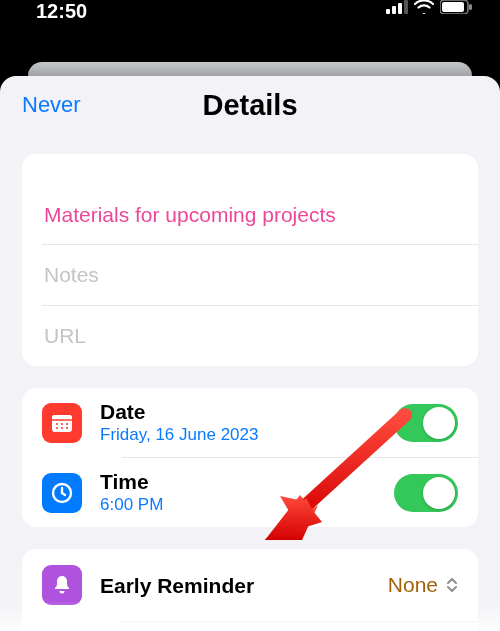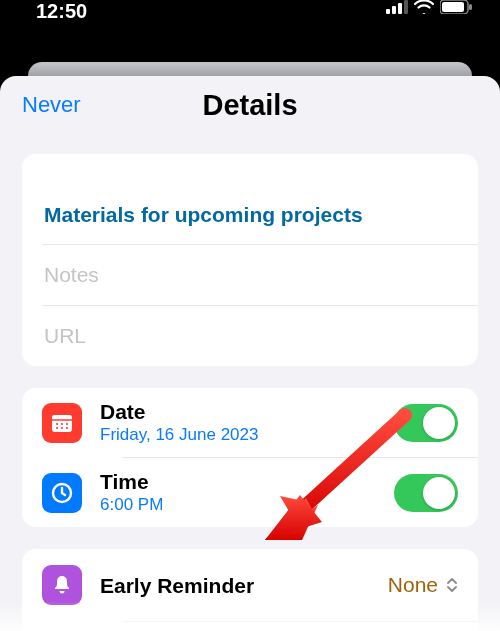--- a/index.html
+++ b/index.html
@@ -89,22 +89,22 @@
     position:relative;
   }
   .sep {
     border-top:1px solid #e5e5ea;
     margin-left:20px;
   }
   .sep.inset2 { margin-left:100px; }
 
   .title-input {
     font-size:21px;
-    font-weight:700;
-    color:#0369a1;
+    font-weight:400;
+    color:#ec4899;
     border:none; outline:none;
     width:100%;
     font-family:inherit;
     background:transparent;
     margin-top:32px;
   }
   .placeholder-input {
     font-size:21px;
     color:#c4c4c8;
     border:none; outline:none;

